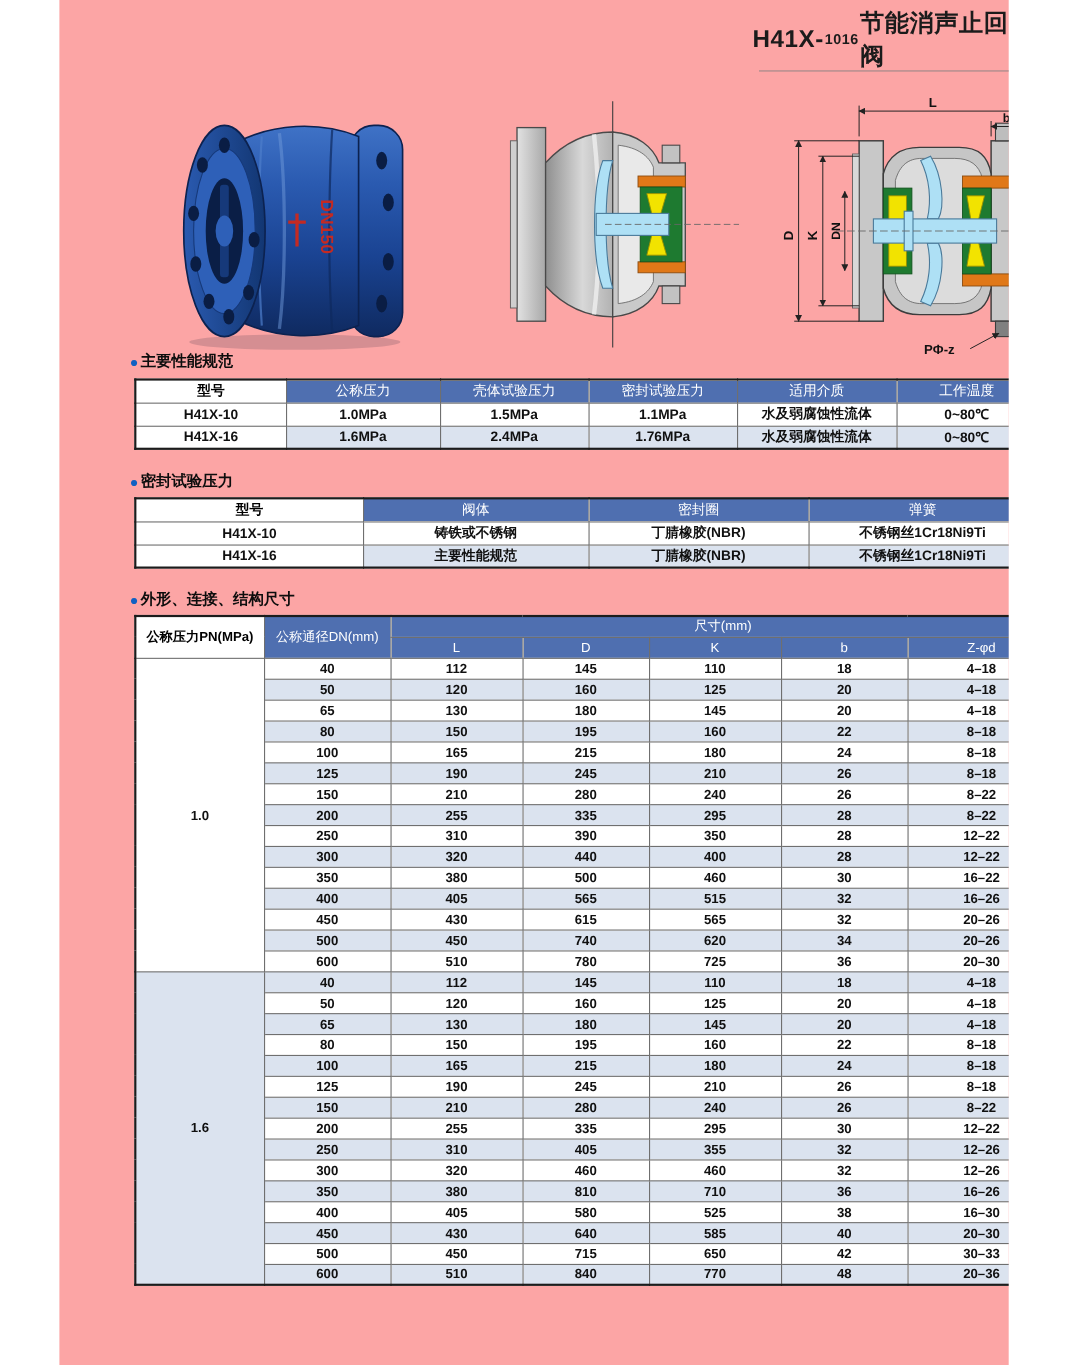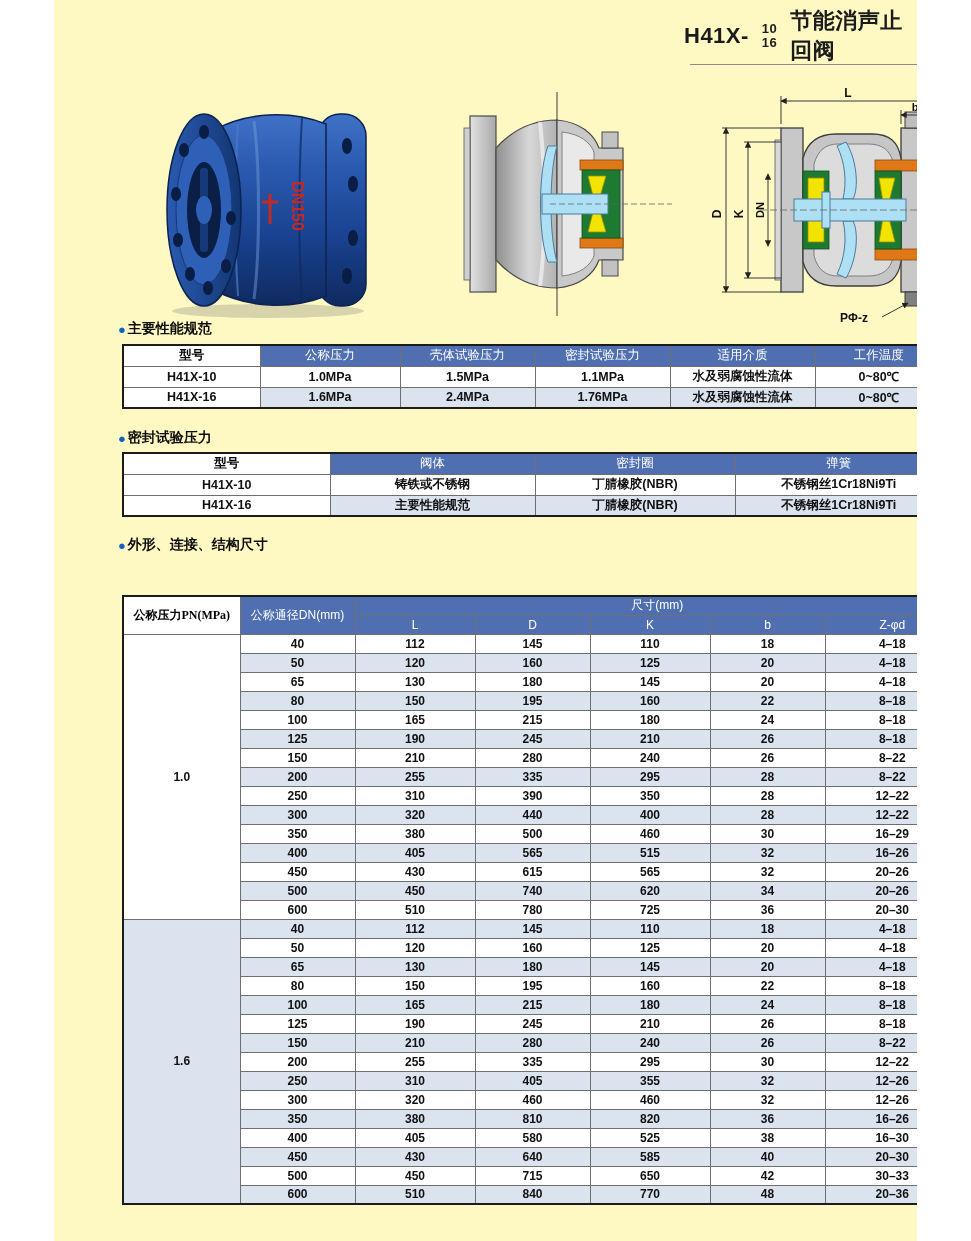--- a/index.html
+++ b/index.html
@@ -1,54 +1,54 @@
 <!DOCTYPE html>
 <html><head>
 <meta charset="utf-8">
 <style>
   * { margin:0; padding:0; box-sizing:border-box; }
   html,body { background:#ffffff; }
   .page {
     position:relative; width:863px; height:1241px; margin:0 auto;
-    background:#fef9c3; overflow:hidden;
+    background:#fca5a5; overflow:hidden;
     font-family:"Liberation Sans", sans-serif; color:#111;
   }
   
   .title-block {
     position:absolute; top:6px; left:630px; display:flex; align-items:center;
     font-weight:700; font-size:22px; color:#1b1b1b; letter-spacing:0.5px;
   }
-  .title-frac { display:inline-flex; flex-direction:column; align-items:center;
-    font-size:13px; line-height:1.1; font-weight:700; margin:0 13px; }
+  .title-frac { display:inline-flex; flex-direction:row; align-items:center;
+    font-size:13px; line-height:1.1; font-weight:700; margin:0 1px; }
   .title-rule { position:absolute; top:64px; left:636px; width:246px; height:1px;
     background:#9a8888; }
   
   .fig { position:absolute; }
   .fig-photo { left:88px; top:98px; }
   .fig-mid   { left:388px; top:88px; }
   .fig-dim   { left:642px; top:84px; }
   
   .sec-head { position:absolute; left:64px; display:flex; align-items:center;
     font-size:14px; font-weight:700; color:#0d0d0d; }
   .sec-head .dot { color:#1160c2; font-size:13px; margin-right:2px; }
   .sh1 { top:320px; } .sh2 { top:429px; } .sh3 { top:536px; }
   
   table.dtable { position:absolute; border-collapse:collapse; table-layout:fixed;
     background:#ffffff; border:2px solid #1c1c1c; }
   .dtable th, .dtable td { border:1px solid #6f6f6f; text-align:center;
     vertical-align:middle; padding:0 2px; overflow:hidden; white-space:nowrap; }
   .dtable th { font-size:12.5px; height:21px; }
   .dtable td { font-size:12.5px; font-weight:600; height:21px; color:#101010; }
   th.blue-th  { background:#4f6fb0; color:#ffffff; font-weight:400; }
-  th.white-th { background:#ffffff; color:#000000; font-weight:700;font-family:Liberation Serif, serif; }
+  th.white-th { background:#ffffff; color:#000000; font-weight:700; }
   tr.tint td { background:#dbe3ef; }
   tr.tint td.first-col { background:#ffffff; }
   #table-performance { top:344px; left:68px; width:820px; }
   #table-materials   { top:452px; left:68px; width:820px; }
-  #table-dimensions  { top:559px; left:68px; width:837px;margin-top:36px; }
+  #table-dimensions  { top:559px; left:68px; width:837px; }
   #table-dimensions th { height:19px; font-size:12px; }
   #table-dimensions td { height:19px; font-size:12px; }
   td.pn-cell { background:#ffffff; font-weight:700; }
 </style>
 </head>
 <body>
 
 <div class="page">
 
   <div class="title-block">
@@ -380,21 +380,21 @@
           <td>400</td>
           <td>28</td>
           <td>12–22</td>
         </tr>
         <tr>
           <td>350</td>
           <td>380</td>
           <td>500</td>
           <td>460</td>
           <td>30</td>
-          <td>16–29</td>
+          <td>16–22</td>
         </tr>
         <tr class="tint">
           <td>400</td>
           <td>405</td>
           <td>565</td>
           <td>515</td>
           <td>32</td>
           <td>16–26</td>
         </tr>
         <tr>
@@ -499,21 +499,21 @@
           <td>320</td>
           <td>460</td>
           <td>460</td>
           <td>32</td>
           <td>12–26</td>
         </tr>
         <tr class="tint">
           <td>350</td>
           <td>380</td>
           <td>810</td>
-          <td>820</td>
+          <td>710</td>
           <td>36</td>
           <td>16–26</td>
         </tr>
         <tr>
           <td>400</td>
           <td>405</td>
           <td>580</td>
           <td>525</td>
           <td>38</td>
           <td>16–30</td>

